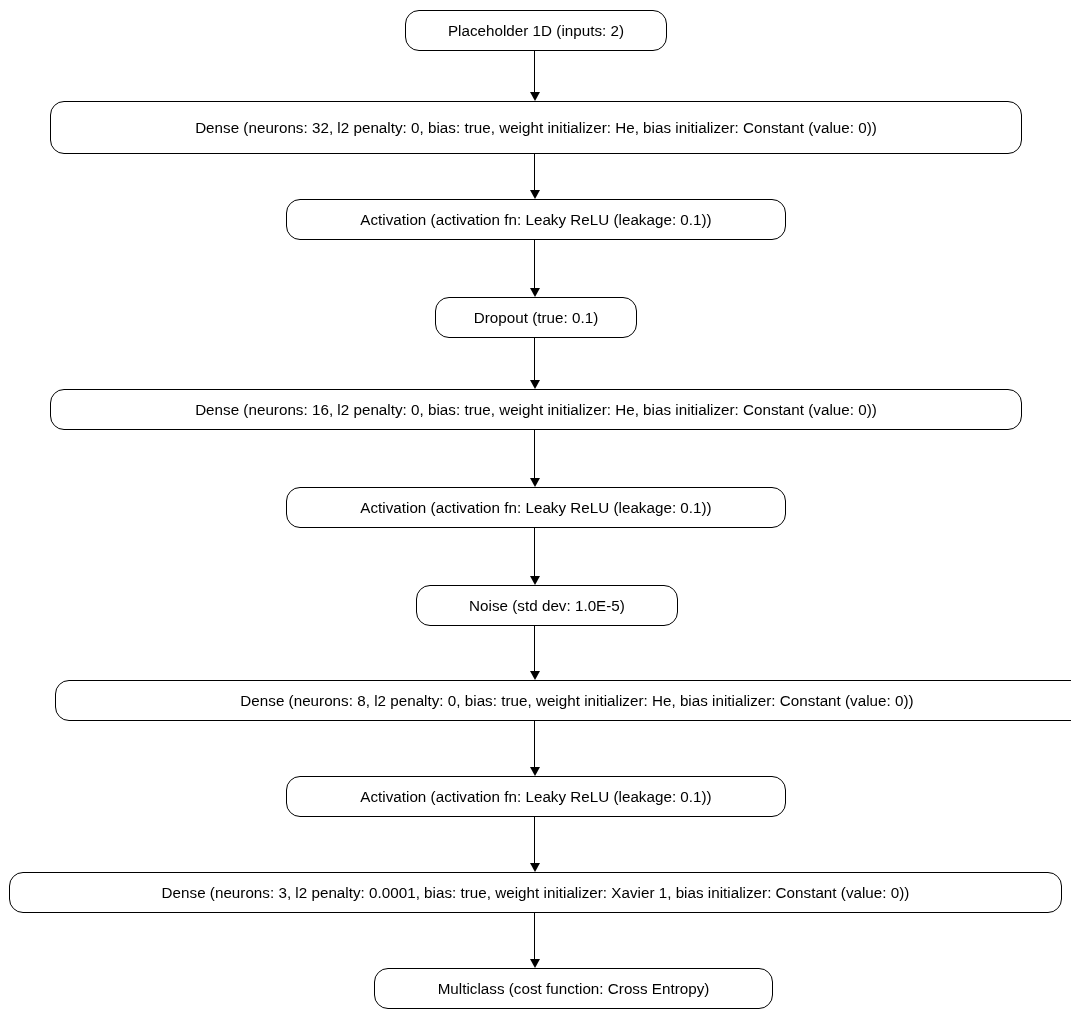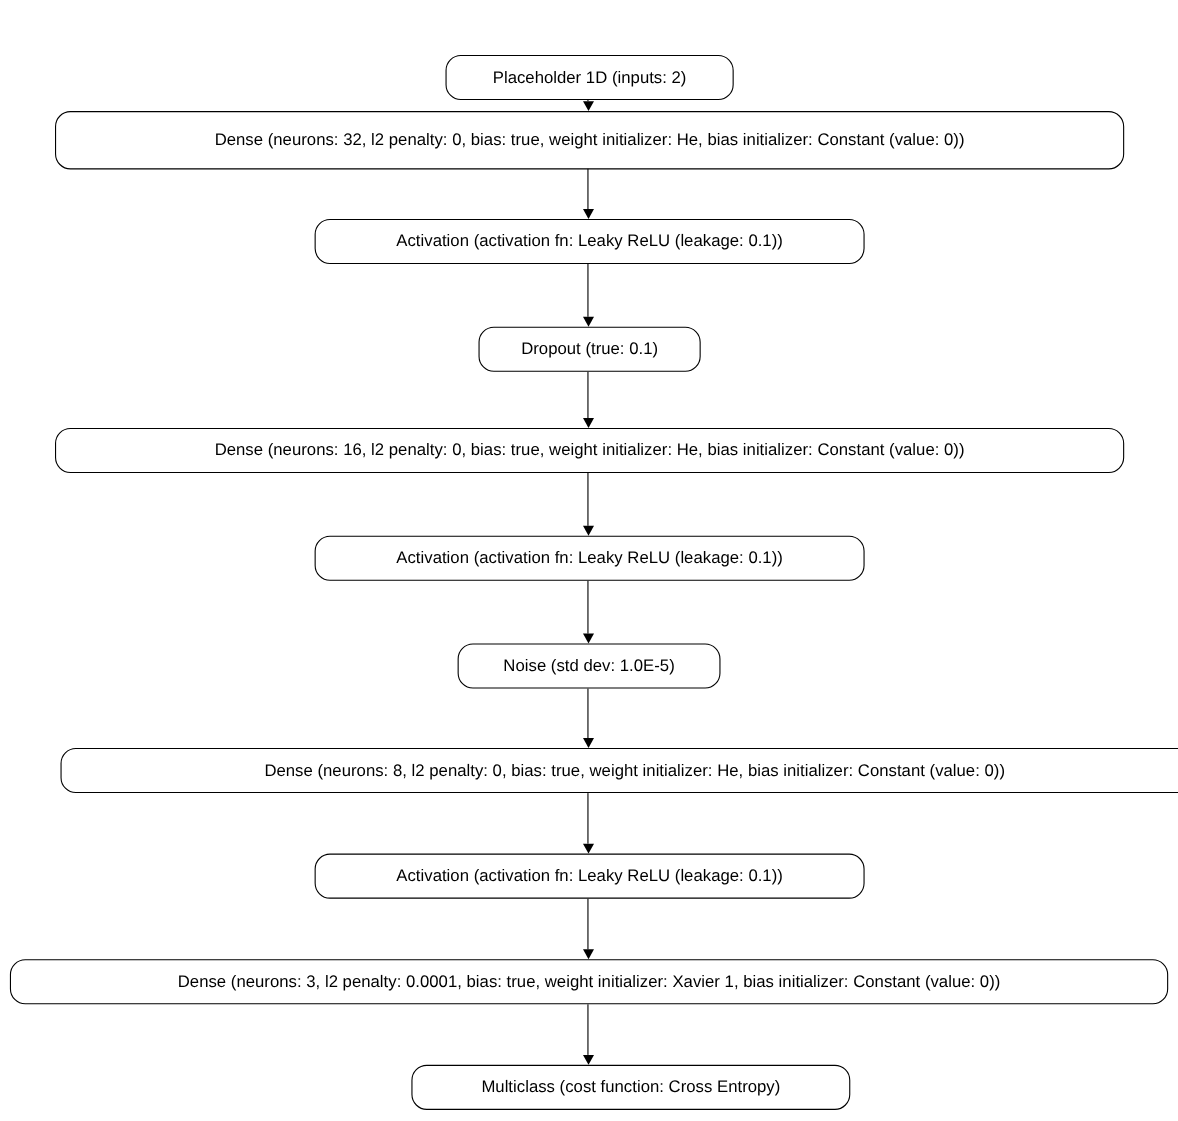--- a/index.html
+++ b/index.html
@@ -65,24 +65,24 @@
     <div class="edge" style="left: 534.3px; top: 528px; height: 48px;"></div>
     <div class="arrowhead" style="left: 530px; top: 576px;"></div>
     <div class="edge" style="left: 534.3px; top: 626px; height: 45px;"></div>
     <div class="arrowhead" style="left: 530px; top: 671px;"></div>
     <div class="edge" style="left: 534.3px; top: 721px; height: 46px;"></div>
     <div class="arrowhead" style="left: 530px; top: 767px;"></div>
     <div class="edge" style="left: 534.3px; top: 817px; height: 46px;"></div>
     <div class="arrowhead" style="left: 530px; top: 863px;"></div>
     <div class="edge" style="left: 534.3px; top: 913px; height: 46px;"></div>
     <div class="arrowhead" style="left: 530px; top: 959px;"></div>
-    <div class="node" style="left: 405px; top: 10px; width: 262px; height: 41px; margin-top: 40px;">Placeholder 1D (inputs: 2)</div>
+    <div class="node" style="left: 405px; top: 10px; width: 262px; height: 41px;">Placeholder 1D (inputs: 2)</div>
     <div class="node" style="left: 50px; top: 101px; width: 972px; height: 53px;">Dense (neurons: 32, l2 penalty: 0, bias: true, weight initializer: He, bias initializer: Constant (value: 0))</div>
     <div class="node" style="left: 286px; top: 199px; width: 500px; height: 41px;">Activation (activation fn: Leaky ReLU (leakage: 0.1))</div>
     <div class="node" style="left: 435px; top: 297px; width: 202px; height: 41px;">Dropout (true: 0.1)</div>
     <div class="node" style="left: 50px; top: 389px; width: 972px; height: 41px;">Dense (neurons: 16, l2 penalty: 0, bias: true, weight initializer: He, bias initializer: Constant (value: 0))</div>
     <div class="node" style="left: 286px; top: 487px; width: 500px; height: 41px;">Activation (activation fn: Leaky ReLU (leakage: 0.1))</div>
-    <div class="node" style="left: 416px; top: 585px; width: 239px; height: 41px;">Noise (std dev: 1.0E-5)</div>
+    <div class="node" style="left: 416px; top: 585px; width: 262px; height: 41px;">Noise (std dev: 1.0E-5)</div>
     <div class="node" style="left: 55px; top: 680px; width: 1044px; height: 41px;">Dense (neurons: 8, l2 penalty: 0, bias: true, weight initializer: He, bias initializer: Constant (value: 0))</div>
     <div class="node" style="left: 286px; top: 776px; width: 500px; height: 41px;">Activation (activation fn: Leaky ReLU (leakage: 0.1))</div>
     <div class="node" style="left: 9px; top: 872px; width: 1053px; height: 41px;">Dense (neurons: 3, l2 penalty: 0.0001, bias: true, weight initializer: Xavier 1, bias initializer: Constant (value: 0))</div>
     <div class="node" style="left: 336px; top: 968px; width: 399px; height: 41px; margin-left: 38px;">Multiclass (cost function: Cross Entropy)</div>
   </div>
 
 </body></html>

